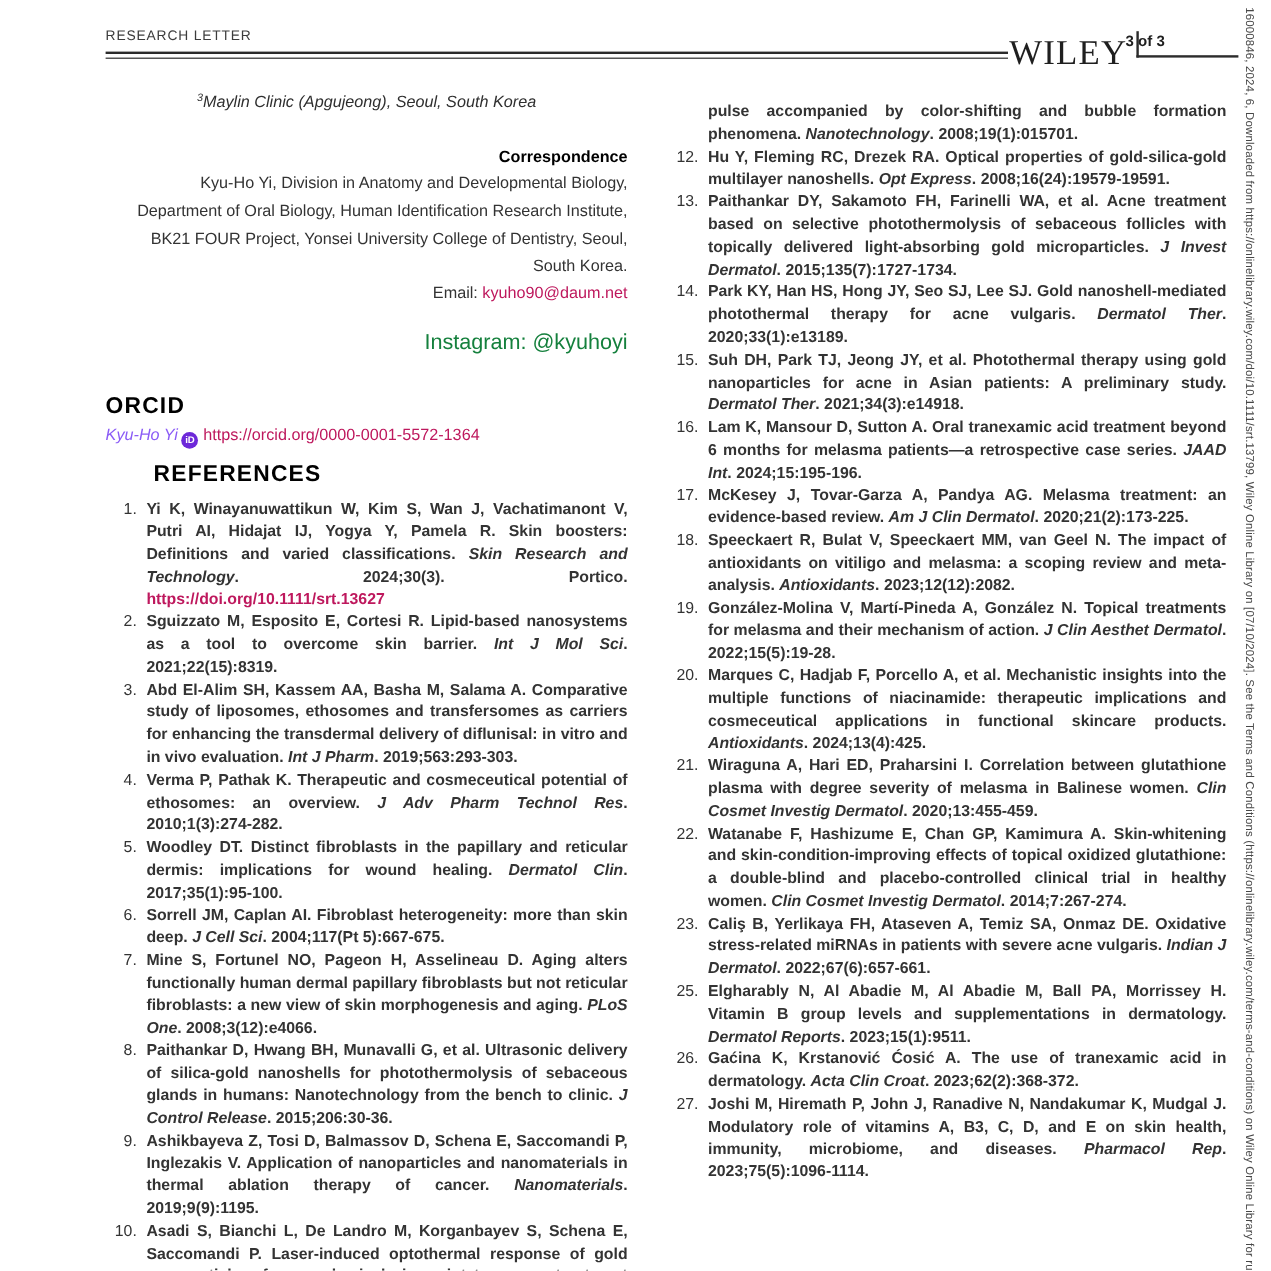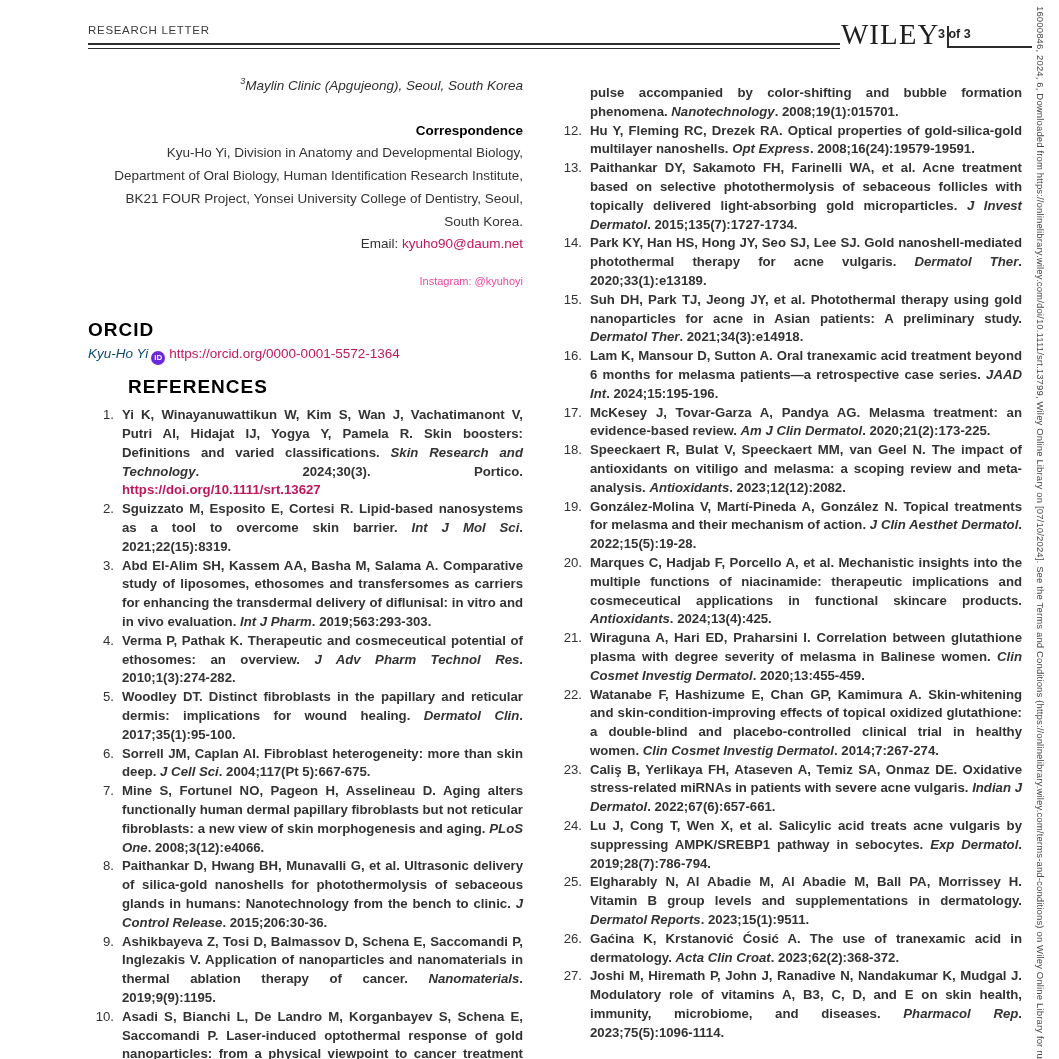--- a/index.html
+++ b/index.html
@@ -2,37 +2,37 @@
 <html><head>
 <meta charset="utf-8">
 <style>
   html,body{margin:0;padding:0;background:#ffffff;}
   .page{position:relative;width:1059px;height:1059px;background:#fff;overflow:hidden;
         font-family:"Liberation Sans",sans-serif;color:#383838;}
   
   .section-label{position:absolute;left:88px;top:24px;font-size:11.5px;letter-spacing:.7px;color:#3c3c3c;}
   .rule-main{position:absolute;left:88px;top:43px;width:752px;height:6px;box-sizing:border-box;
              border-top:2px solid #2c2c2c;border-bottom:1.5px solid #2c2c2c;}
-  .brand{position:absolute;left:841px;top:18px;font-family:"Liberation Serif",serif;
+  .brand{position:absolute;left:841px;top:28px;font-family:"Liberation Serif",serif;
          font-size:29px;letter-spacing:1px;color:#1f1f1f;}
   .header-tick{position:absolute;left:947px;top:26px;width:2px;height:22px;background:#2c2c2c;}
   .page-info{position:absolute;left:938px;top:27px;font-size:12.5px;font-weight:bold;color:#1f1f1f;}
   .rule-right{position:absolute;left:947px;top:46px;width:85px;height:2px;background:#2c2c2c;}
   
   .main{position:absolute;left:88px;top:76px;width:934px;display:flex;}
   .col-left{width:435px;margin-right:33px;flex:none;}
   .col-right{width:466px;flex:none;}
-  .affiliation{text-align:right;font-style:italic;font-size:13.5px;color:#2f2f2f;margin-bottom:27px;}
+  .affiliation{text-align:center;font-style:italic;font-size:13.5px;color:#2f2f2f;margin-bottom:27px;}
   .correspondence{text-align:right;font-size:13.5px;line-height:22.8px;color:#333;}
   .corr-heading{font-weight:bold;color:#000000;}
-  .instagram{text-align:right;font-size:11px;margin-top:19px;color:#ec4899;}
+  .instagram{text-align:right;font-size:18px;margin-top:19px;color:#15803d;}
   .blk-heading{font-weight:bold;font-size:19px;letter-spacing:1px;color:#000000;}
   .orcid-heading{margin-top:32px;}
   .orcid-line{margin-top:5px;font-size:13.5px;}
-  .orcid-name{font-style:italic;color:#0c4a6e;}
+  .orcid-name{font-style:italic;color:#8b5cf6;}
   .orcid-badge{display:inline-block;width:14px;height:14px;border-radius:50%;background:#6d28d9;
                color:#fff;font-size:8px;font-weight:bold;text-align:center;line-height:14px;
                vertical-align:-2px;margin:0 4px 0 3px;}
   .refs-heading{margin-top:11px;padding-left:40px;}
   .reflist{margin-top:8px;font-size:13.2px;line-height:18.8px;color:#333;}
   .ref{display:flex;}
   .ref-num{width:26px;flex:none;text-align:right;padding-right:8px;}
   .ref-body{flex:1;text-align:justify;font-weight:bold;}
   .it{font-style:italic;}
   .link{color:#be185d;text-decoration:none;cursor:pointer;}
@@ -177,24 +177,20 @@
           </div>
           <div class="ref">
             <span class="ref-num">22.</span>
             <span class="ref-body"><span>Watanabe F, Hashizume E, Chan GP, Kamimura A. Skin-whitening and skin-condition-improving effects of topical oxidized glutathione: a double-blind and placebo-controlled clinical trial in healthy women. </span><span class="it">Clin Cosmet Investig Dermatol</span><span>. 2014;7:267-274.</span></span>
           </div>
           <div class="ref">
             <span class="ref-num">23.</span>
             <span class="ref-body"><span>Caliş B, Yerlikaya FH, Ataseven A, Temiz SA, Onmaz DE. Oxidative stress-related miRNAs in patients with severe acne vulgaris. </span><span class="it">Indian J Dermatol</span><span>. 2022;67(6):657-661.</span></span>
           </div>
           <div class="ref">
-            <span class="ref-num">24.</span>
-            <span class="ref-body"><span>Lu J, Cong T, Wen X, et al. Salicylic acid treats acne vulgaris by suppressing AMPK/SREBP1 pathway in sebocytes. </span><span class="it">Exp Dermatol</span><span>. 2019;28(7):786-794.</span></span>
-          </div>
-          <div class="ref">
             <span class="ref-num">25.</span>
             <span class="ref-body"><span>Elgharably N, Al Abadie M, Al Abadie M, Ball PA, Morrissey H. Vitamin B group levels and supplementations in dermatology. </span><span class="it">Dermatol Reports</span><span>. 2023;15(1):9511.</span></span>
           </div>
           <div class="ref">
             <span class="ref-num">26.</span>
             <span class="ref-body"><span>Gaćina K, Krstanović Ćosić A. The use of tranexamic acid in dermatology. </span><span class="it">Acta Clin Croat</span><span>. 2023;62(2):368-372.</span></span>
           </div>
           <div class="ref">
             <span class="ref-num">27.</span>
             <span class="ref-body"><span>Joshi M, Hiremath P, John J, Ranadive N, Nandakumar K, Mudgal J. Modulatory role of vitamins A, B3, C, D, and E on skin health, immunity, microbiome, and diseases. </span><span class="it">Pharmacol Rep</span><span>. 2023;75(5):1096-1114.</span></span>

